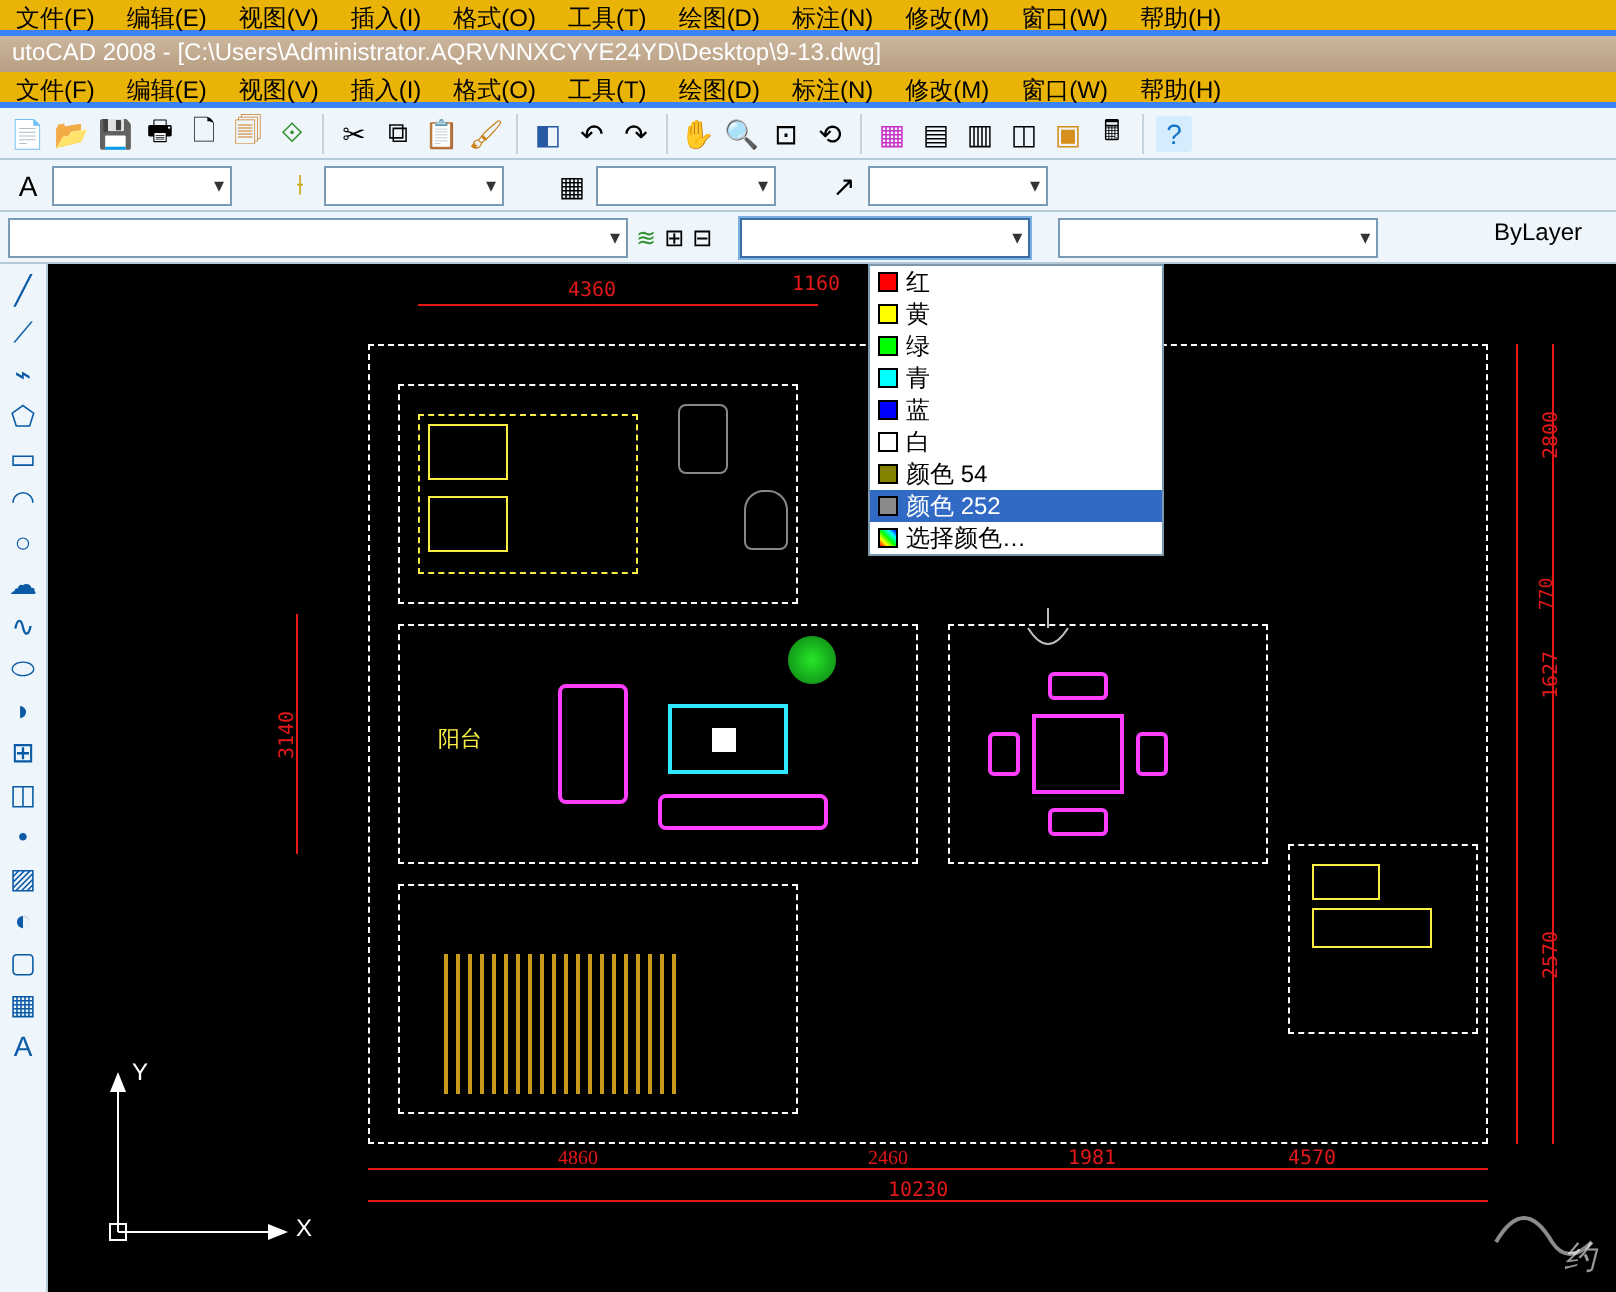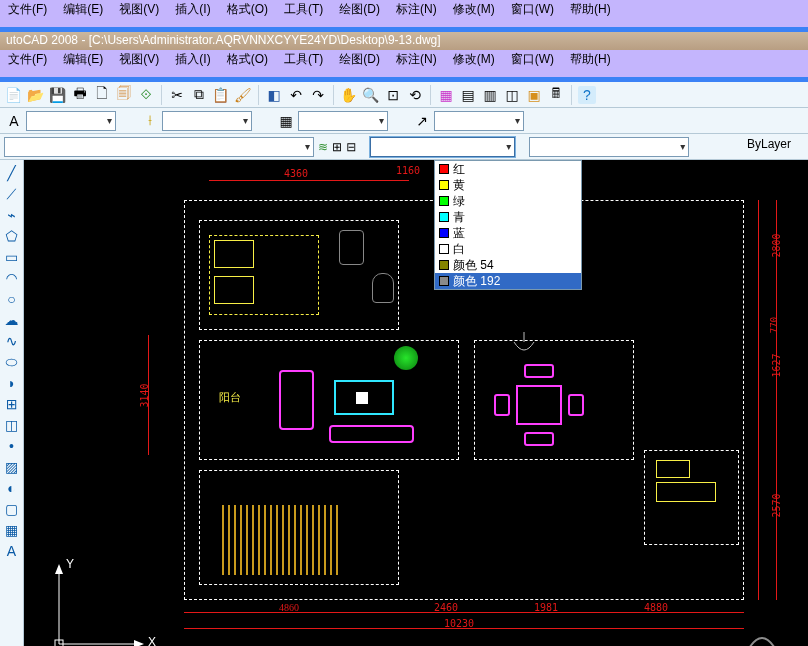--- a/index.html
+++ b/index.html
@@ -1,18 +1,18 @@
 <!DOCTYPE html>
 <html><head>
 <meta charset="utf-8">
 <style>
   * { box-sizing: border-box; margin: 0; padding: 0; }
   body { font-family: "Microsoft YaHei", SimSun, Arial, sans-serif; font-size: 12px; background: #ece9d8; overflow: hidden; width: 808px; height: 646px; }
 
-  .menubar { background: #c4b5fd; display: flex; height: 32px; border-bottom: 5px solid #3b82f6; }
+  .menubar { background: #eab308; display: flex; height: 18px; border-bottom: 3px solid #3b82f6; }
   .menubar span { padding: 1px 8px; cursor: default; color: #000; }
 
   .titlebar { background: linear-gradient(#cbb79e, #b89e82); height: 18px; color: #fff; padding: 1px 6px; font-size: 12px; }
 
   .toolbar { background: #eef6fb; display: flex; align-items: center; height: 26px; border-bottom: 1px solid #b5c9d6; padding: 0 4px; gap: 2px; }
   .toolbar .tb-icon { width: 18px; height: 18px; display: inline-flex; align-items: center; justify-content: center; font-size: 14px; margin: 0 1px; cursor: pointer; }
   .toolbar .sep { width: 1px; height: 20px; background: #c4d3de; margin: 0 3px; }
   .toolbar .dd { width: 90px; height: 20px; border: 1px solid #7a9ab5; background: #fff; display: inline-flex; align-items: center; position: relative; }
   .toolbar .dd::after { content:"▾"; position:absolute; right:3px; font-size:10px; color:#333; }
 
@@ -188,21 +188,25 @@
         <div class="row">
             <span class="swatch" style="background:#fff;border-color:#000"></span>
             <span>白</span>
           </div>
         <div class="row">
             <span class="swatch" style="background:#838300"></span>
             <span>颜色 54</span>
           </div>
         <div class="row selected">
             <span class="swatch" style="background:#8a8a8a"></span>
-            <span>颜色 192</span>
+            <span>颜色 252</span>
+          </div>
+        <div class="row">
+            <span class="swatch" style="background:linear-gradient(45deg,#f00,#ff0,#0f0,#0ff,#00f)"></span>
+            <span>选择颜色…</span>
           </div>
       </div>
 
       <div class="dim-line" style="left:185px;top:20px;width:200px;height:1px;"></div>
       <div class="dim-text" style="left:260px;top:8px;">4360</div>
       <div class="dim-text" style="left:372px;top:5px;">1160</div>
 
       <div class="wall" style="left:160px;top:40px;width:560px;height:400px;"></div>
 
       <div class="wall" style="left:175px;top:60px;width:200px;height:110px;"></div>
@@ -259,23 +263,23 @@
       <div class="dim-text" style="left:740px;top:80px;transform:rotate(-90deg);">2800</div>
       <div class="dim-text" style="left:740px;top:200px;transform:rotate(-90deg);">1627</div>
       <div class="dim-text" style="left:742px;top:160px;transform:rotate(-90deg);font-size:9px">770</div>
       <div class="dim-text" style="left:740px;top:340px;transform:rotate(-90deg);">2570</div>
       <div class="dim-line" style="left:734px;top:40px;width:1px;height:400px;"></div>
       <div class="dim-line" style="left:752px;top:40px;width:1px;height:400px;"></div>
 
       <div class="dim-line" style="left:160px;top:452px;width:560px;height:1px;"></div>
       <div class="dim-line" style="left:160px;top:468px;width:560px;height:1px;"></div>
       <div class="dim-text" style="left:255px;top:442px;font-family:Liberation Serif, serif;">4860</div>
-      <div class="dim-text" style="left:410px;top:442px;">2460</div>
+      <div class="dim-text" style="left:410px;top:442px;font-family:Liberation Serif, serif;">2460</div>
       <div class="dim-text" style="left:510px;top:442px;">1981</div>
-      <div class="dim-text" style="left:620px;top:442px;">4880</div>
+      <div class="dim-text" style="left:620px;top:442px;">4570</div>
       <div class="dim-text" style="left:420px;top:458px;">10230</div>
 
       <div class="ucs">
         <svg width="110" height="100">
           <line x1="15" y1="85" x2="15" y2="10" stroke="#fff" stroke-width="1"></line>
           <polygon points="15,5 11,15 19,15" fill="#fff"></polygon>
           <line x1="15" y1="85" x2="95" y2="85" stroke="#fff" stroke-width="1"></line>
           <polygon points="100,85 90,81 90,89" fill="#fff"></polygon>
           <rect x="11" y="81" width="8" height="8" fill="none" stroke="#fff"></rect>
         </svg>

